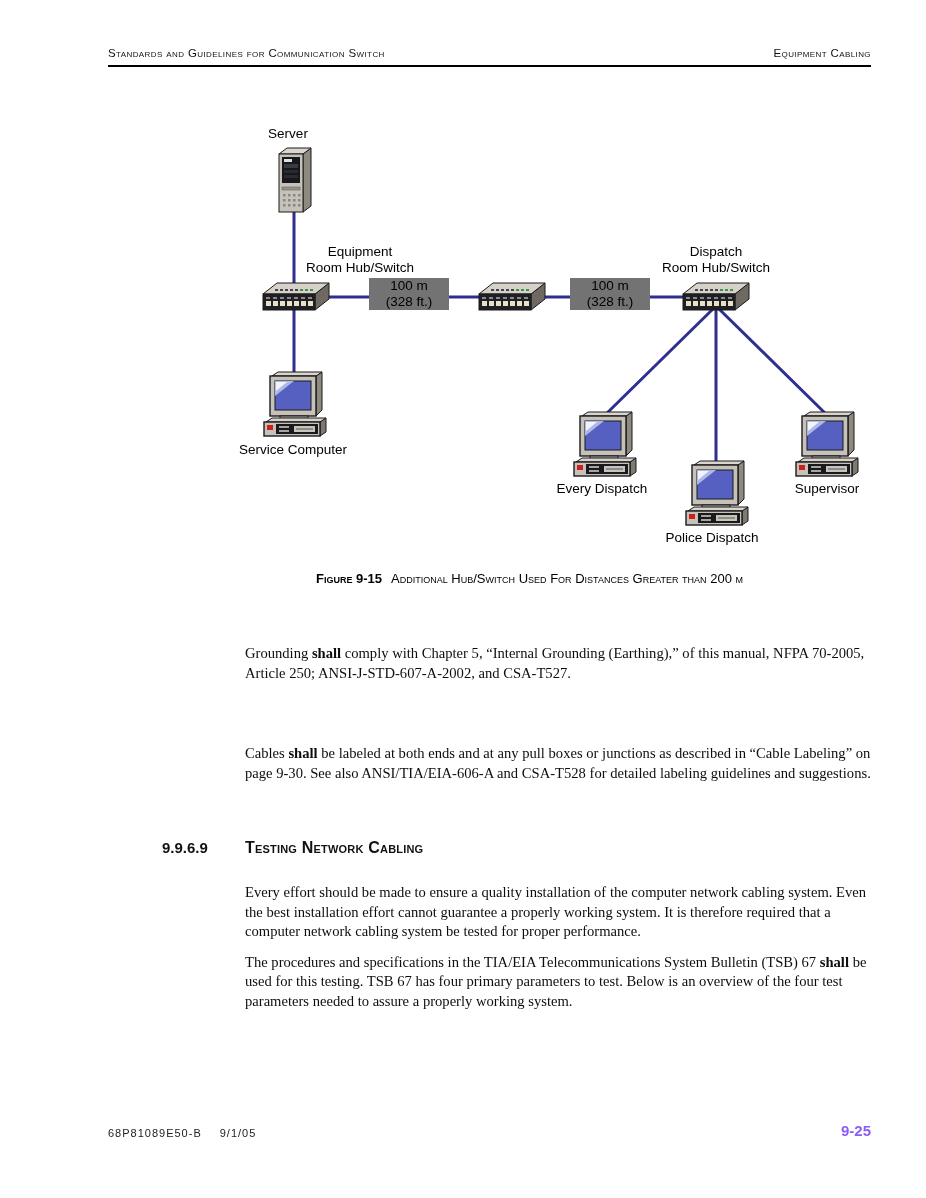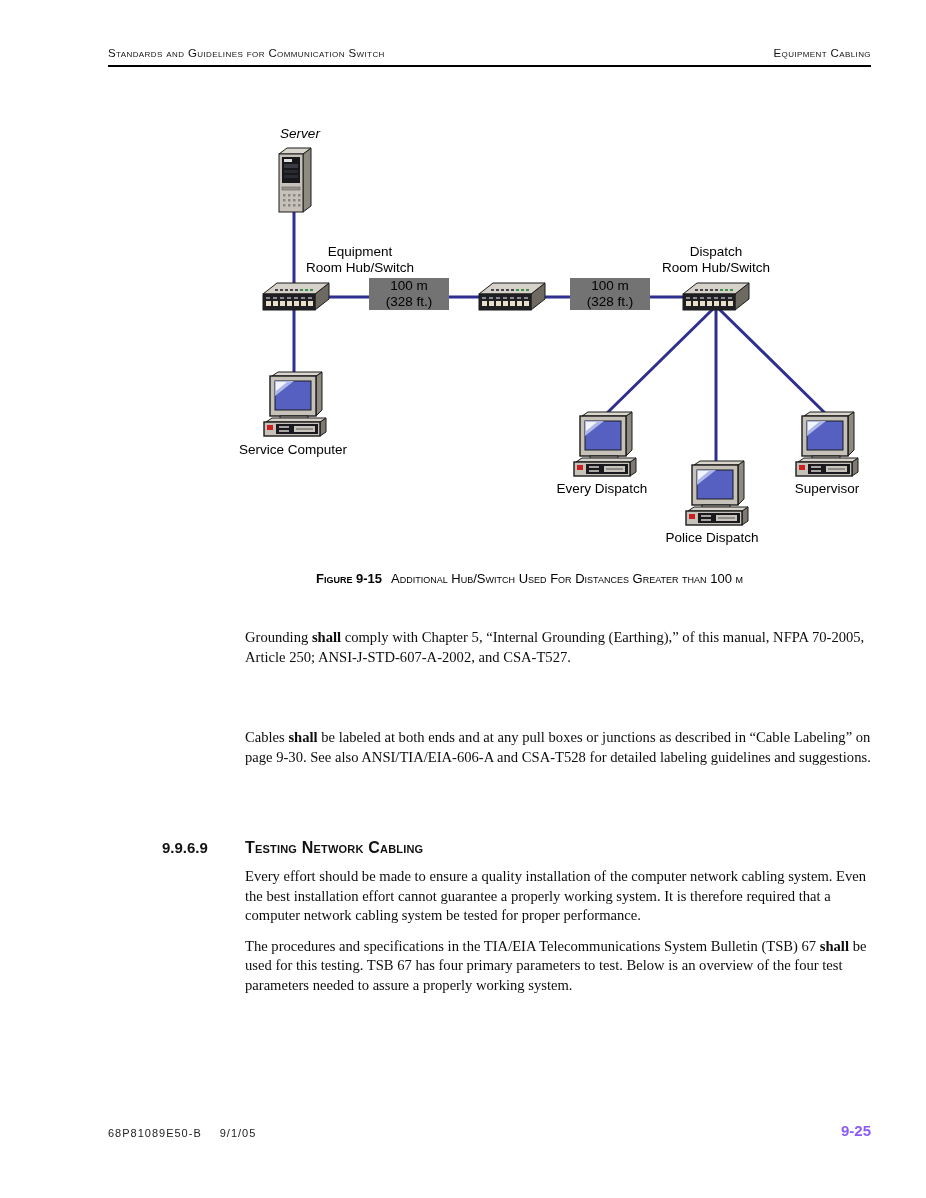--- a/index.html
+++ b/index.html
@@ -35,21 +35,21 @@
   .fig-caption { position: absolute; top: 571px; left: 316px; white-space: nowrap; font-size: 13px; color: #000; }
   .fig-caption .lbl { font-weight: bold; margin-right: 9px; }
 
   
   .section  { position: absolute; left: 162px; width: 709px; }
   .sec-head { display: flex; align-items: baseline; }
   .sec-num  { flex: none; width: 83px; font-size: 15px; font-weight: bold; }
   .sec-title{ font-size: 16px; font-weight: bold; letter-spacing: .2px; }
   .sec-body { margin-left: 83px; width: 626px; font-family: "Liberation Serif", serif;
               font-size: 14.6px; line-height: 19.5px; color: #0d0d0d; }
-  .sec-body .para { margin-top: 10px; }
+  .sec-body .para { margin-top: 26px; }
   .sec-body .para + .para { margin-top: 11px; }
   #section-1 { top: 618px; }
   #section-2 { top: 718px; }
   #section-3 { top: 839px; }
 </style>
 </head>
 <body>
 
 <div class="page">
 
@@ -64,21 +64,21 @@
         <line x1="294" y1="92" x2="294" y2="177"></line>
         <line x1="294" y1="177" x2="294" y2="260"></line>
         <line x1="328" y1="177" x2="482" y2="177"></line>
         <line x1="544" y1="177" x2="688" y2="177"></line>
         <line x1="716" y1="186" x2="604" y2="296"></line>
         <line x1="716" y1="186" x2="716" y2="346"></line>
         <line x1="716" y1="186" x2="828" y2="296"></line>
       </g>
     </svg>
 
-    <div class="dlabel" style="top:6px; left:250px; width:100px;font-style:italic;">Server</div>
+    <div class="dlabel" style="top:6px; left:238px; width:100px;">Server</div>
     <div class="node" style="top:26px; left:277px;">
       <svg width="36" height="72" viewBox="0 0 36 72">
         <polygon points="26,8 34,2 34,60 26,66" fill="#8e8a80" stroke="#1a1a1a"></polygon>
         <polygon points="2,8 10,2 34,2 26,8" fill="#dad6ce" stroke="#1a1a1a"></polygon>
         <rect x="2" y="8" width="24" height="58" fill="#c6c2ba" stroke="#1a1a1a"></rect>
         <rect x="5" y="11" width="18" height="26" fill="#17171c"></rect>
         <rect x="7" y="13" width="8" height="3" fill="#ddd"></rect>
         <rect x="7" y="18" width="14" height="4" fill="#3a3a42"></rect>
         <rect x="7" y="24" width="14" height="3" fill="#2a2a32"></rect>
         <rect x="7" y="29" width="14" height="3" fill="#2a2a32"></rect>
@@ -313,21 +313,21 @@
         <rect x="19" y="56" width="10" height="2" fill="#a8a4a0"></rect>
         <rect x="19" y="60" width="10" height="2" fill="#a8a4a0"></rect>
         <rect x="34" y="56" width="21" height="6" fill="#c8c4bc"></rect>
         <line x1="36" y1="59" x2="53" y2="59" stroke="#555" stroke-width="1"></line>
       </svg>
     </div>
     <div class="dlabel" style="top:361px; left:747px; width:160px;">Supervisor</div>
   </div>
 
   <div class="fig-caption sc">
-    <span class="lbl">Figure 9-15</span><span>Additional Hub/Switch Used For Distances Greater than 100 m</span>
+    <span class="lbl">Figure 9-15</span><span>Additional Hub/Switch Used For Distances Greater than 200 m</span>
   </div>
 
   <div class="section" id="section-1">
     <div class="sec-body">
       <div class="para"><span>Grounding </span><b>shall</b><span> comply with Chapter 5, “Internal Grounding (Earthing),” of this manual, NFPA 70-2005, Article 250; ANSI-J-STD-607-A-2002, and CSA-T527.</span></div>
     </div>
   </div>
 
   <div class="section" id="section-2">
     <div class="sec-body">

